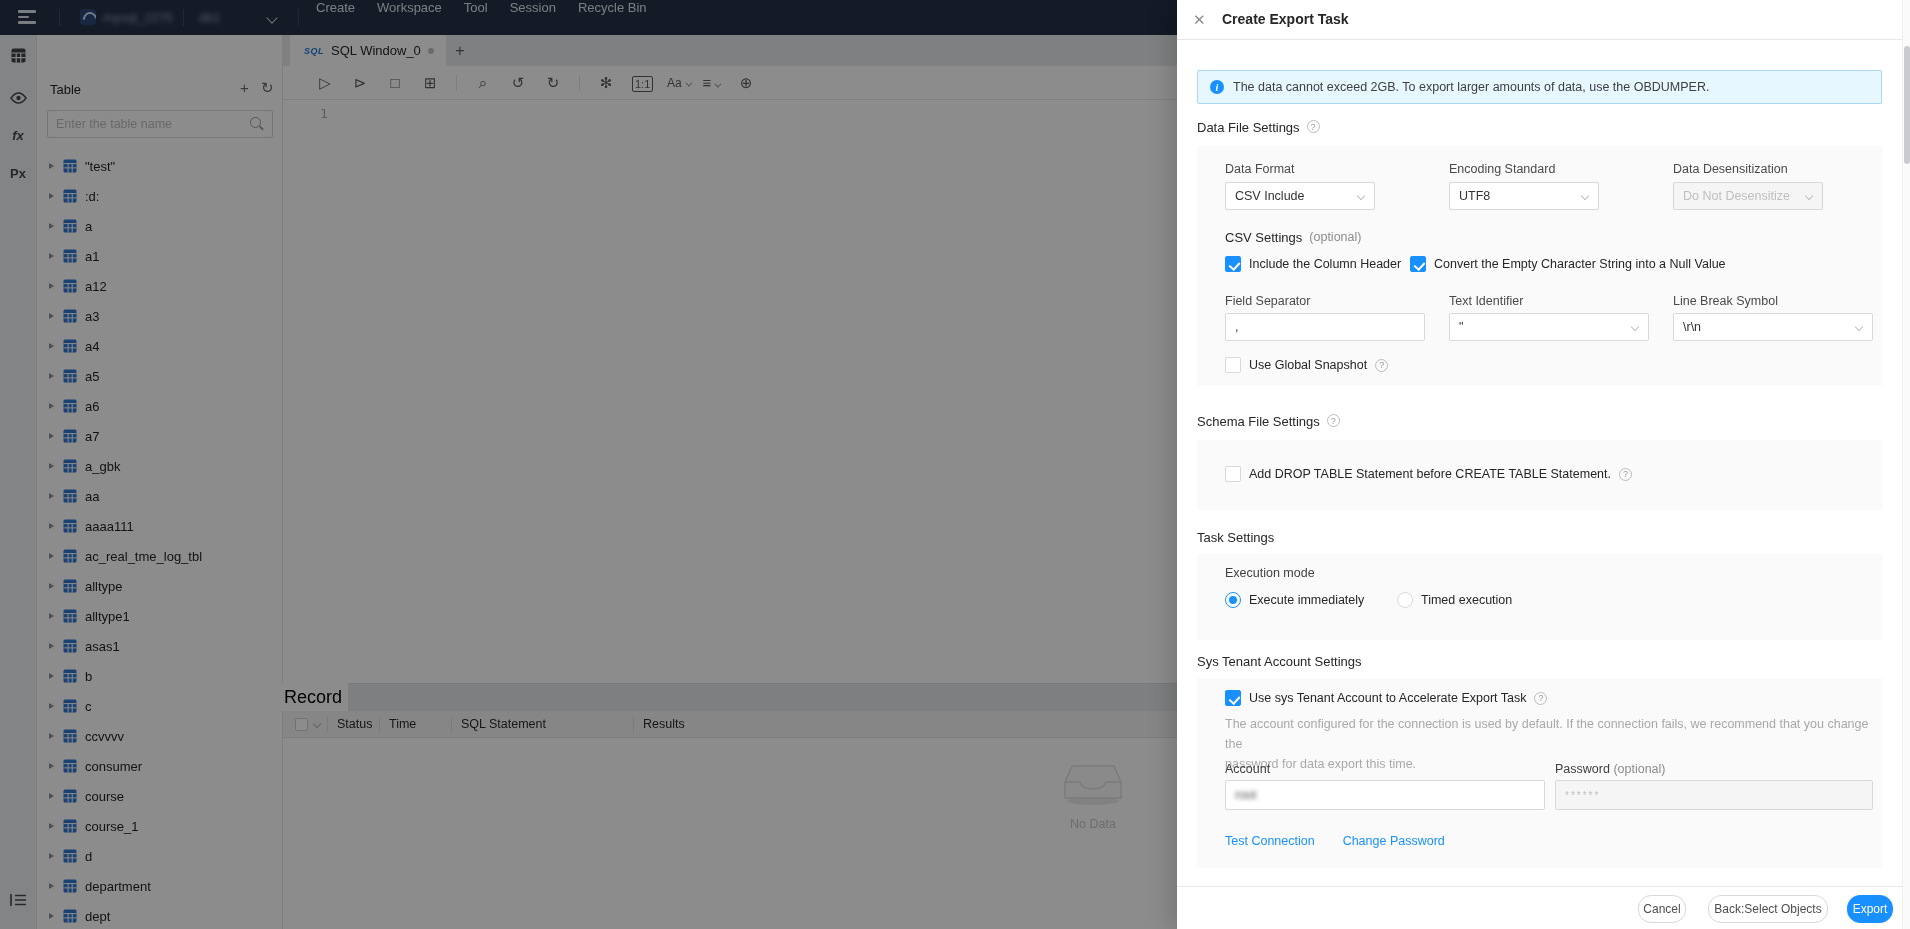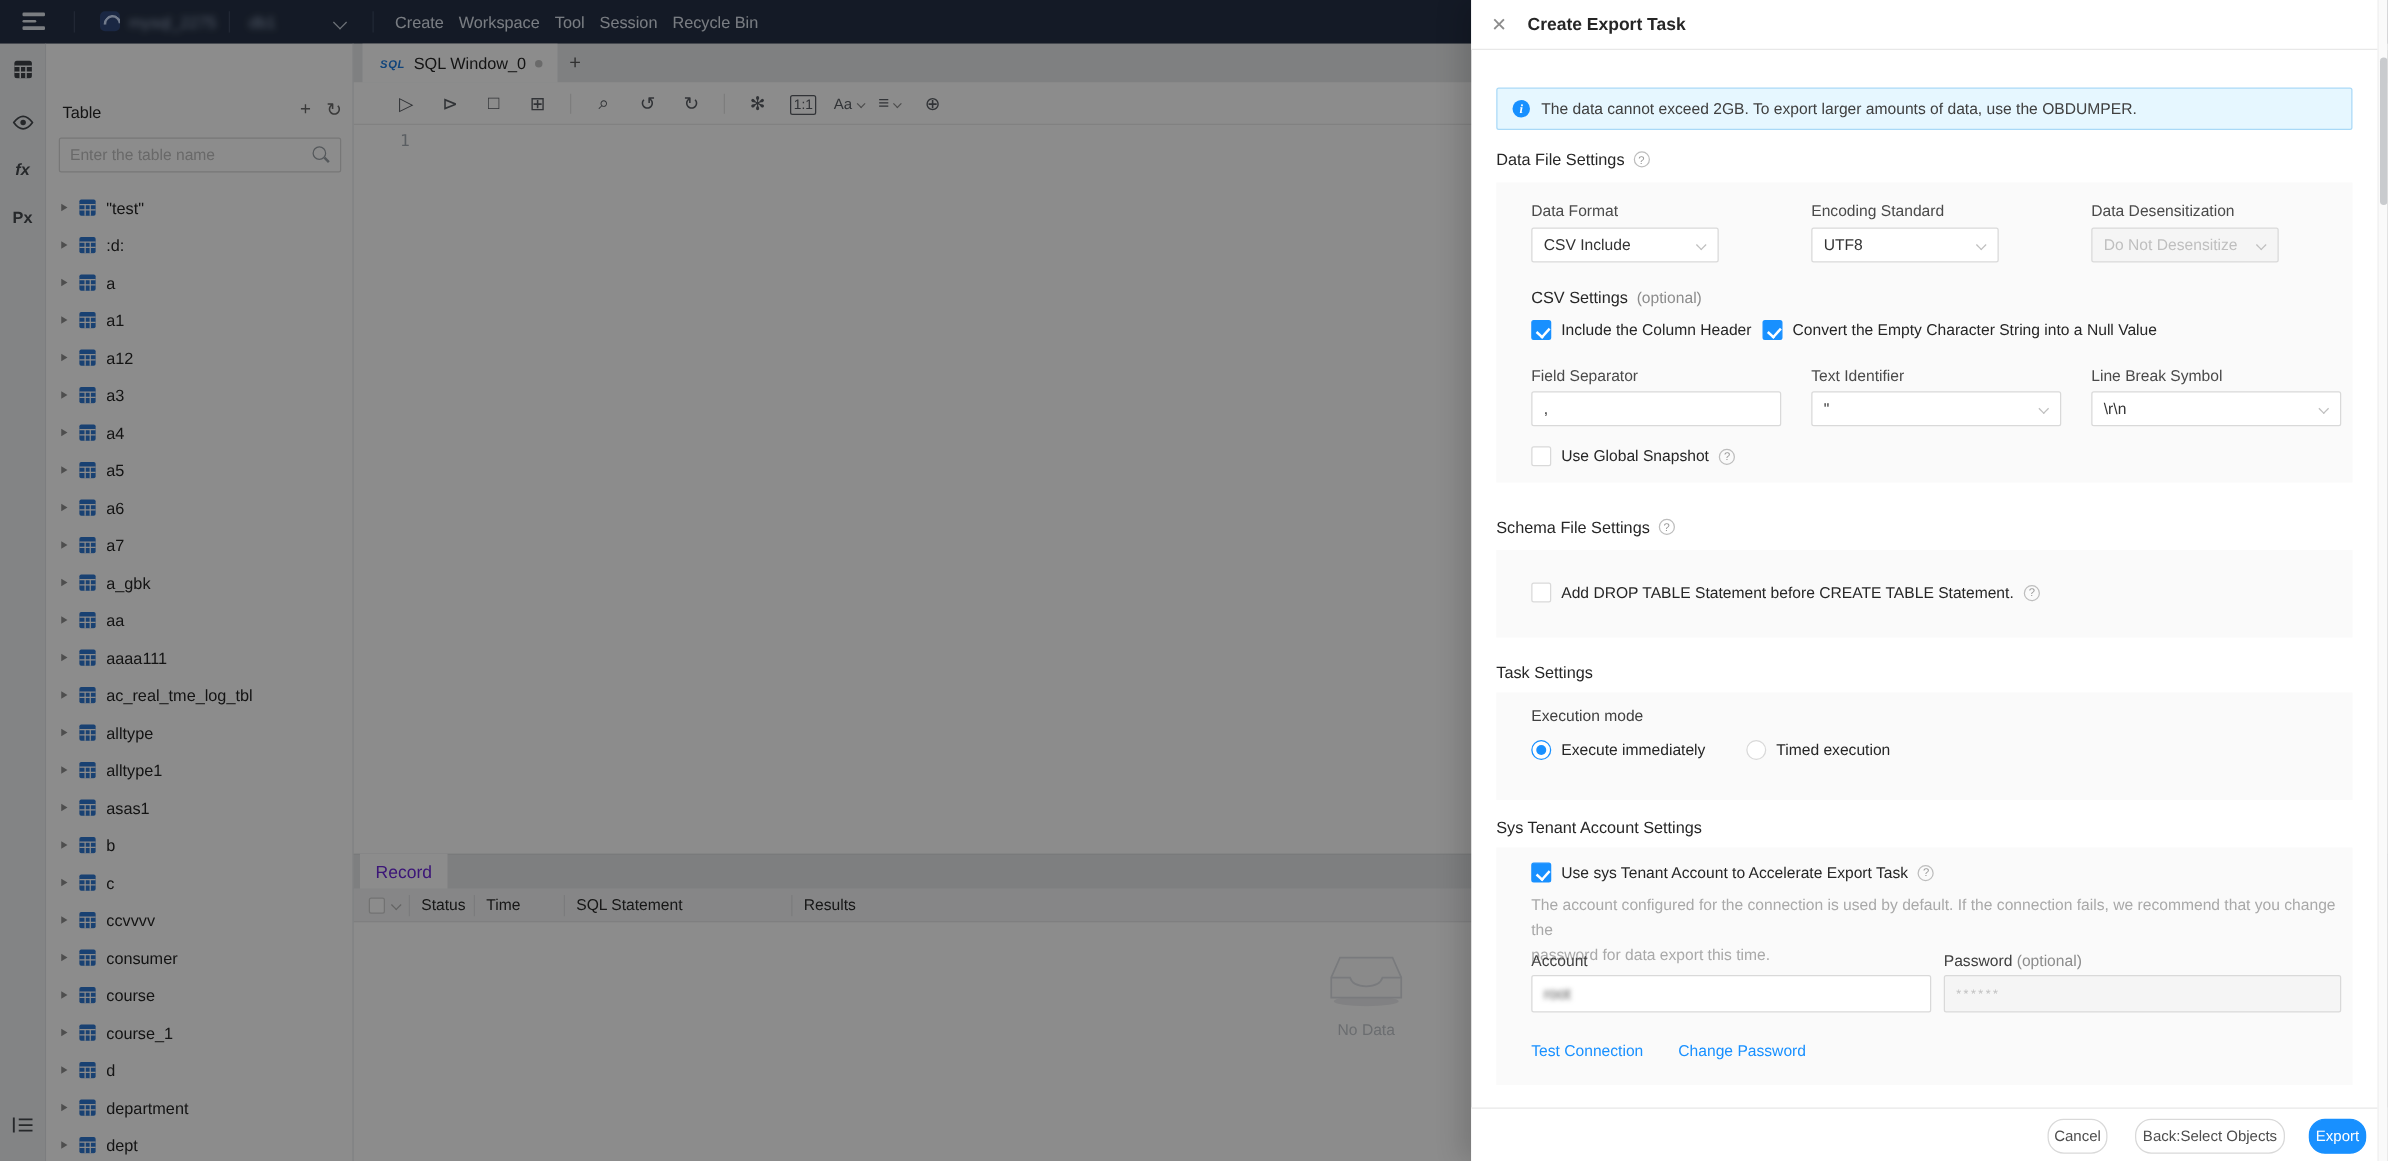--- a/index.html
+++ b/index.html
@@ -12,21 +12,21 @@
   .topbar{left:0;top:0;width:1910px;height:35px;background:#263145}
   .hamburger{left:18px;top:10px;width:18px;height:15px;cursor:pointer}
   .hamburger i{display:block;background:#dfe4ec;height:2.5px;border-radius:1px;margin-bottom:3px}
   .hamburger i:nth-child(1){width:18px}.hamburger i:nth-child(2){width:11px}.hamburger i:nth-child(3){width:18px}
   .tb-div{top:9px;width:1px;height:17px;background:#3c4860}
   .tb-logo{left:80px;top:9px;width:16px;height:16px;border-radius:4px;background:#31487a;overflow:hidden}
   .tb-logo:before{content:"";position:absolute;left:3px;top:3px;width:10px;height:10px;
     border:2.5px solid #cfe0ff;border-radius:50%;border-right-color:transparent;border-bottom-color:transparent;transform:rotate(40deg)}
   .blur-txt{color:#93a2bb;font-size:13px;filter:blur(2.5px);white-space:nowrap}
   .tb-chev{left:268px;top:14px;width:8px;height:8px;border-right:1.5px solid #c6cedb;border-bottom:1.5px solid #c6cedb;transform:rotate(45deg)}
-  .menu{left:316px;top:0;height:35px;display:flex;align-items:center;gap:12px}
+  .menu{left:316px;top:0;height:35px;display:flex;align-items:flex-start;gap:22px}
   .menu-item{color:#dde3ee;font-size:13px;cursor:pointer;white-space:nowrap}
 
   
   .rail{left:0;top:35px;width:37px;height:894px;background:#eef0f2;border-right:1px solid #e2e4e7}
   .rail-ico{left:9px;width:18px;text-align:center;color:#45494e}
   .railtext{font-size:13px;font-style:italic;font-weight:bold;color:#45494e}
 
   
   .sidebar{left:37px;top:35px;width:246px;height:894px;background:#fff;border-right:1px solid #e4e6e9}
   .sb-title{left:13px;top:47px;font-size:13px;color:#262626}
@@ -54,42 +54,42 @@
   .tico{width:18px;margin-right:17px;text-align:center;font-size:15px;color:#5a5e64;cursor:pointer;white-space:nowrap}
   .tico.small{font-size:12px}
   .tdiv{width:1px;height:16px;background:#e3e3e3;margin-right:17px}
   .ratio-box{font-size:11px;border:1.2px solid #5a5e64;border-radius:2px;padding:1px 2px;color:#5a5e64}
   .ddchev{display:inline-block;width:5px;height:5px;border-right:1.2px solid #8c8c8c;border-bottom:1.2px solid #8c8c8c;transform:rotate(45deg) translateY(-2px);margin-left:3px}
   .editor{left:283px;top:100px;width:1627px;height:583px;background:#fff}
   .gutter-num{left:37px;top:6px;font-family:"DejaVu Sans Mono",monospace;font-size:13px;color:#a4abb3}
 
   
   .recstrip{left:283px;top:683px;width:1627px;height:28px;background:#e5e7e9;border-top:1px solid #dcdee0}
-  .rectab{left:288px;top:683px;width:70px;height:28px;background:#fff;display:flex;align-items:center;justify-content:center;font-size:14px;color:#6d28d9;cursor:pointer}
+  .rectab{left:278px;top:683px;width:70px;height:28px;background:#fff;display:flex;align-items:center;justify-content:center;font-size:18px;color:#000000;cursor:pointer}
   .rechead{left:283px;top:711px;width:1627px;height:27px;background:#f4f5f6;border-bottom:1px solid #e3e4e6;font-size:12.5px;color:#2b2b2b}
   .rh-cell{position:absolute;top:6px;white-space:nowrap}
   .rh-div{position:absolute;top:5px;width:1px;height:17px;background:#e0e1e3}
   .rh-cb{position:absolute;left:12px;top:7px;width:13px;height:13px;border:1px solid #cfcfcf;border-radius:2px;background:#fff;cursor:pointer}
   .rh-chev{position:absolute;left:31px;top:10px;width:6px;height:6px;border-right:1.2px solid #b5b5b5;border-bottom:1.2px solid #b5b5b5;transform:rotate(45deg);cursor:pointer}
   .recbody{left:283px;top:738px;width:1627px;height:191px;background:#fff}
   .nodata{left:1043px;top:760px;width:100px;text-align:center}
   .nodata-label{margin-top:8px;font-size:12.5px;color:#c3c7cc}
 
   
   .mask{left:0;top:0;width:1910px;height:929px;background:rgba(0,0,0,0.45);z-index:40}
 
   
   .drawer{left:1177px;top:0;width:733px;height:929px;background:#fff;z-index:50;box-shadow:-8px 0 20px rgba(0,0,0,.15)}
   .dw-header{left:0;top:0;width:733px;height:40px;border-bottom:1px solid #e8e8e8;background:#fff}
   .dw-close{left:16px;top:11px;font-size:15px;color:#8c8c8c;cursor:pointer}
   .dw-title{left:45px;top:11px;font-size:14px;font-weight:bold;color:#262626}
   .banner{left:20px;top:70px;width:685px;height:34px;background:#e6f7ff;border:1px solid #a9d9f7;border-radius:2px;display:flex;align-items:center;padding-left:12px;gap:9px}
   .info-ico{width:14px;height:14px;border-radius:50%;background:#1890ff;color:#fff;font-size:10px;font-style:italic;font-weight:bold;display:flex;align-items:center;justify-content:center;flex:0 0 auto;font-family:"Liberation Serif",serif}
   .banner-text{font-size:12.5px;color:#404040}
-  .sec-head{font-size:13px;color:#262626;display:flex;align-items:center;gap:7px;white-space:nowrap}
+  .sec-head{font-size:13px;color:#262626;display:flex;gap:7px;white-space:nowrap}
   .help{display:inline-flex;width:13px;height:13px;border-radius:50%;border:1px solid #bdbdbd;color:#9a9a9a;font-size:9px;align-items:center;justify-content:center;cursor:pointer}
   .panel{background:#fafafa;width:685px;left:20px}
   .flabel{position:absolute;font-size:12.5px;color:#4a4a4a;white-space:nowrap}
   .flabel .opt{color:#8c8c8c}
   .select,.tinput{position:absolute;height:28px;border:1px solid #d9d9d9;border-radius:2px;background:#fff;display:flex;align-items:center;padding:0 9px;font-size:12.5px;color:#333;cursor:pointer}
   .select .chev{position:absolute;right:10px;top:10px;width:6px;height:6px;border-right:1.2px solid #bfbfbf;border-bottom:1.2px solid #bfbfbf;transform:rotate(45deg)}
   .select.disabled{background:#f5f5f5;color:#bfbfbf;cursor:not-allowed}
   .cbrow{position:absolute;display:flex;align-items:center;gap:8px;white-space:nowrap}
   .cb{width:16px;height:16px;border:1px solid #d9d9d9;border-radius:2px;background:#fff;position:relative;flex:0 0 auto;cursor:pointer}
   .cb.checked{background:#1890ff;border-color:#1890ff}

